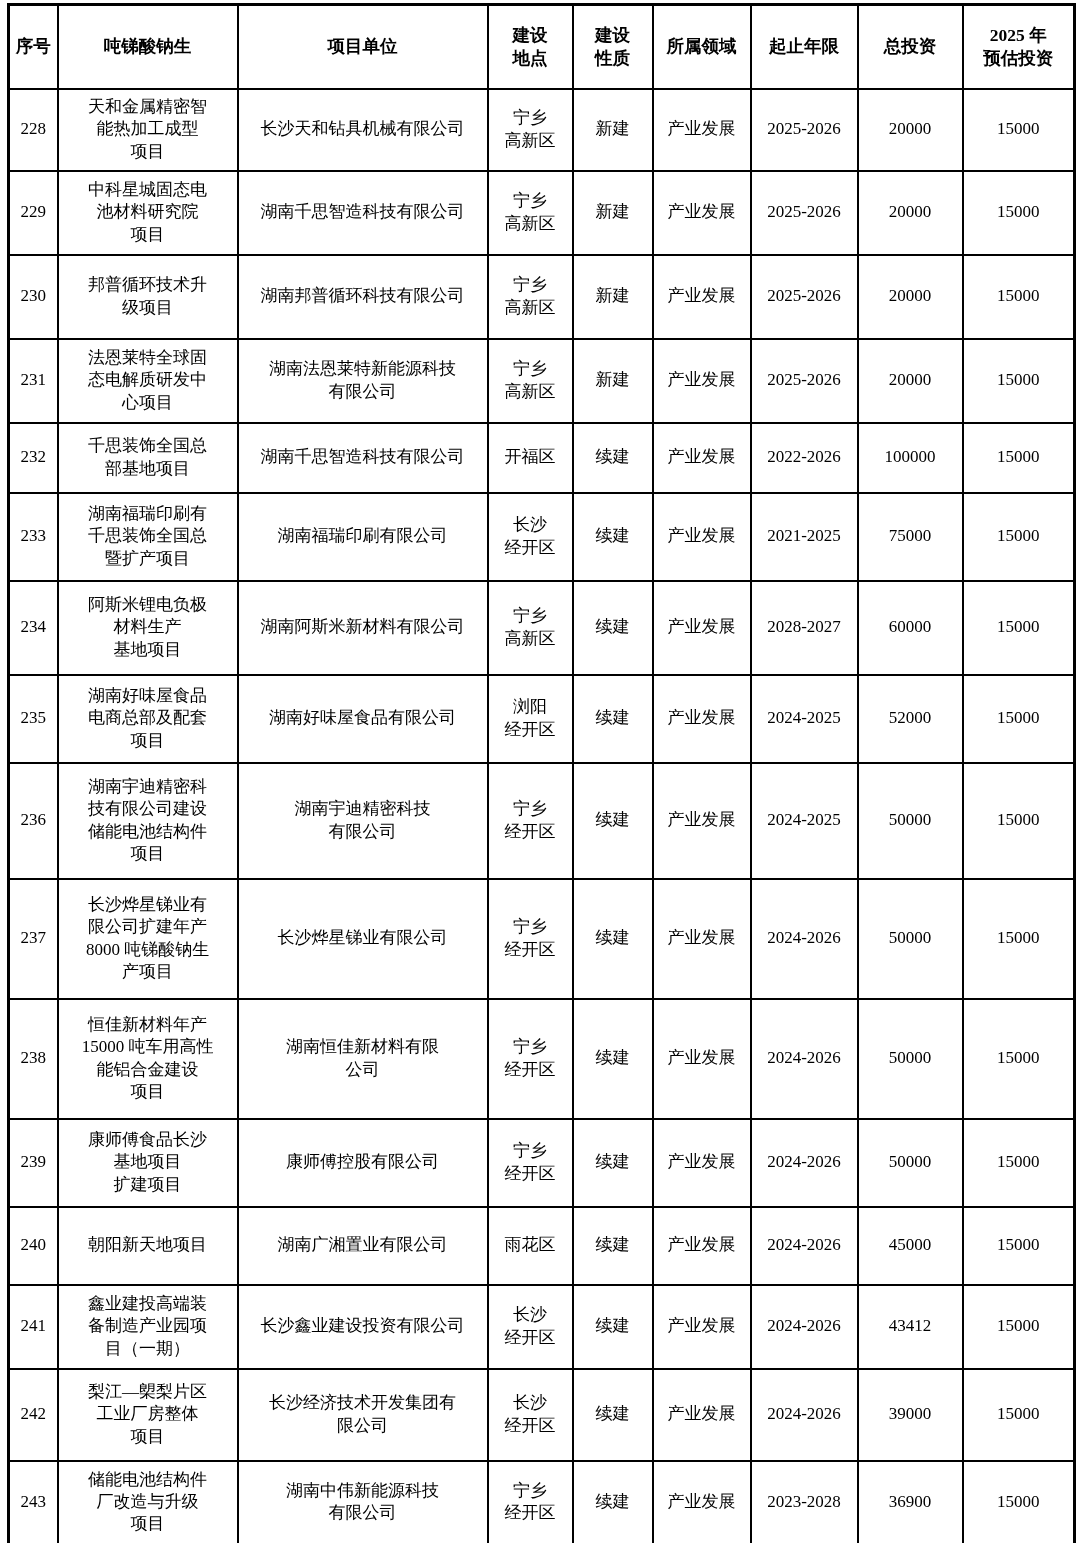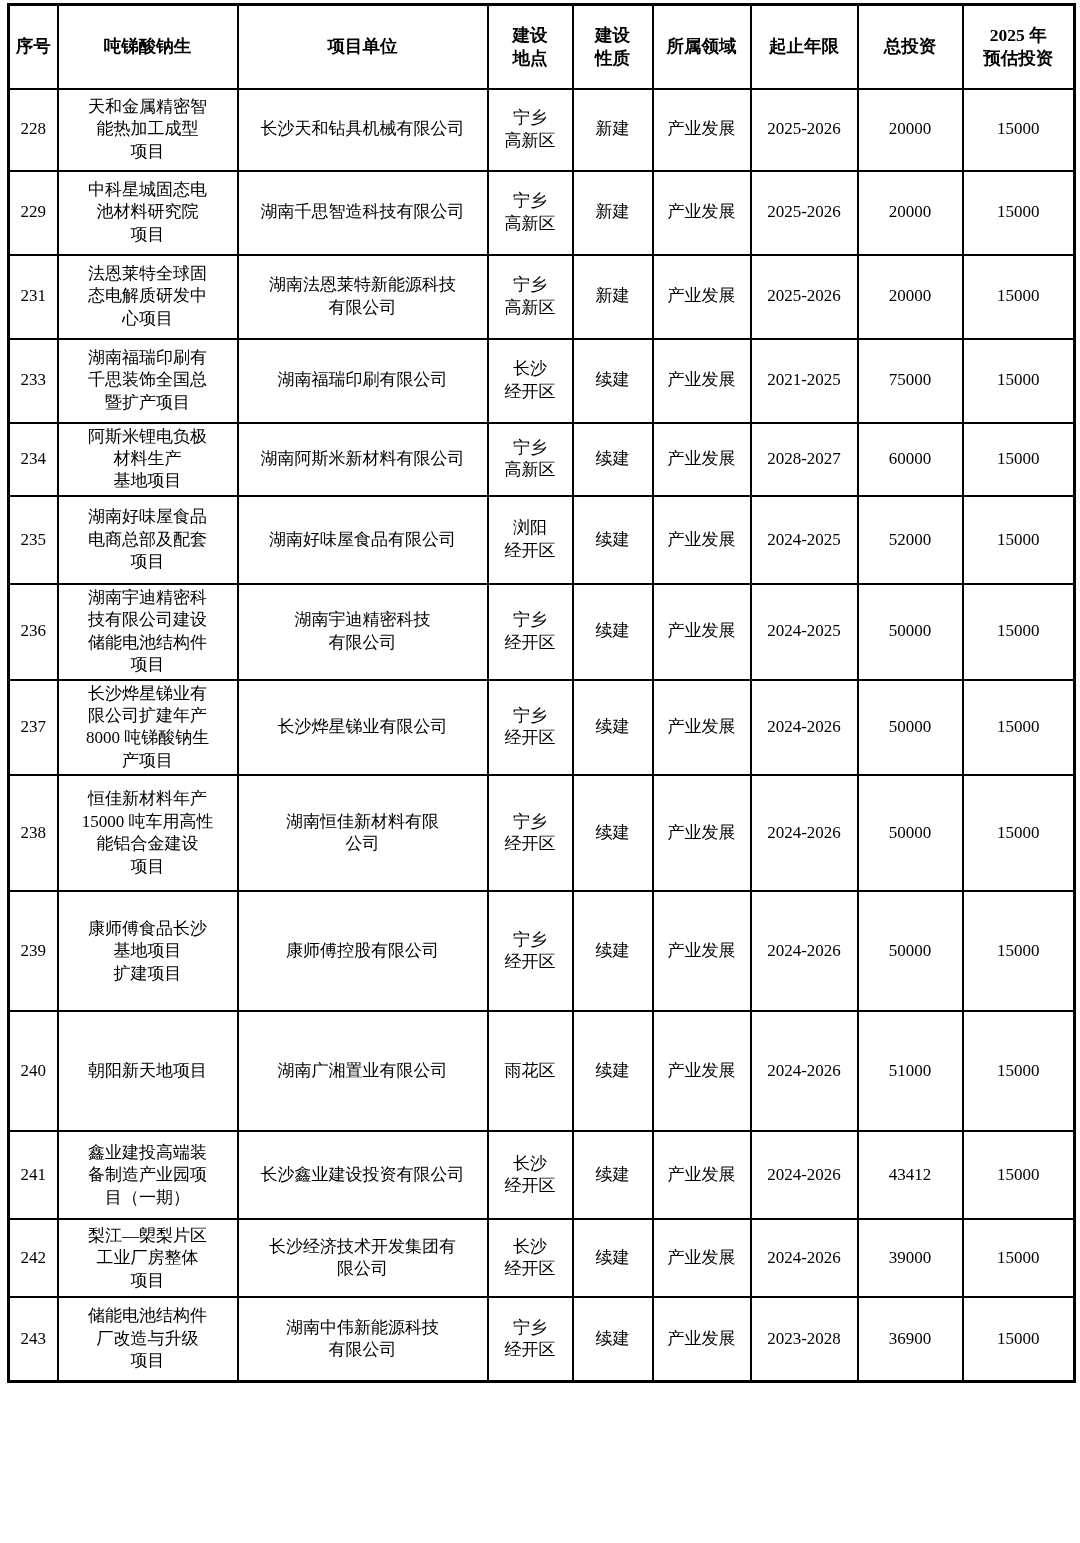--- a/index.html
+++ b/index.html
@@ -123,35 +123,60 @@
           <td>湖南千思智造科技有限公司</td>
           <td>宁乡
 高新区</td>
           <td>新建</td>
           <td>产业发展</td>
           <td>2025-2026</td>
           <td>20000</td>
           <td>15000</td>
         </tr>
         <tr>
+          <td>230</td>
+          <td>邦普循环技术升
+级项目</td>
+          <td>湖南邦普循环科技有限公司</td>
+          <td>宁乡
+高新区</td>
+          <td>新建</td>
+          <td>产业发展</td>
+          <td>2025-2026</td>
+          <td>20000</td>
+          <td>15000</td>
+        </tr>
+        <tr>
           <td>231</td>
           <td>法恩莱特全球固
 态电解质研发中
 心项目</td>
           <td>湖南法恩莱特新能源科技
 有限公司</td>
           <td>宁乡
 高新区</td>
           <td>新建</td>
           <td>产业发展</td>
           <td>2025-2026</td>
           <td>20000</td>
           <td>15000</td>
         </tr>
         <tr>
+          <td>232</td>
+          <td>千思装饰全国总
+部基地项目</td>
+          <td>湖南千思智造科技有限公司</td>
+          <td>开福区</td>
+          <td>续建</td>
+          <td>产业发展</td>
+          <td>2022-2026</td>
+          <td>100000</td>
+          <td>15000</td>
+        </tr>
+        <tr>
           <td>233</td>
           <td>湖南福瑞印刷有
 千思装饰全国总
 暨扩产项目</td>
           <td>湖南福瑞印刷有限公司</td>
           <td>长沙
 经开区</td>
           <td>续建</td>
           <td>产业发展</td>
           <td>2021-2025</td>
@@ -248,21 +273,21 @@
           <td>15000</td>
         </tr>
         <tr>
           <td>240</td>
           <td>朝阳新天地项目</td>
           <td>湖南广湘置业有限公司</td>
           <td>雨花区</td>
           <td>续建</td>
           <td>产业发展</td>
           <td>2024-2026</td>
-          <td>51000</td>
+          <td>45000</td>
           <td>15000</td>
         </tr>
         <tr>
           <td>241</td>
           <td>鑫业建投高端装
 备制造产业园项
 目（一期）</td>
           <td>长沙鑫业建设投资有限公司</td>
           <td>长沙
 经开区</td>

